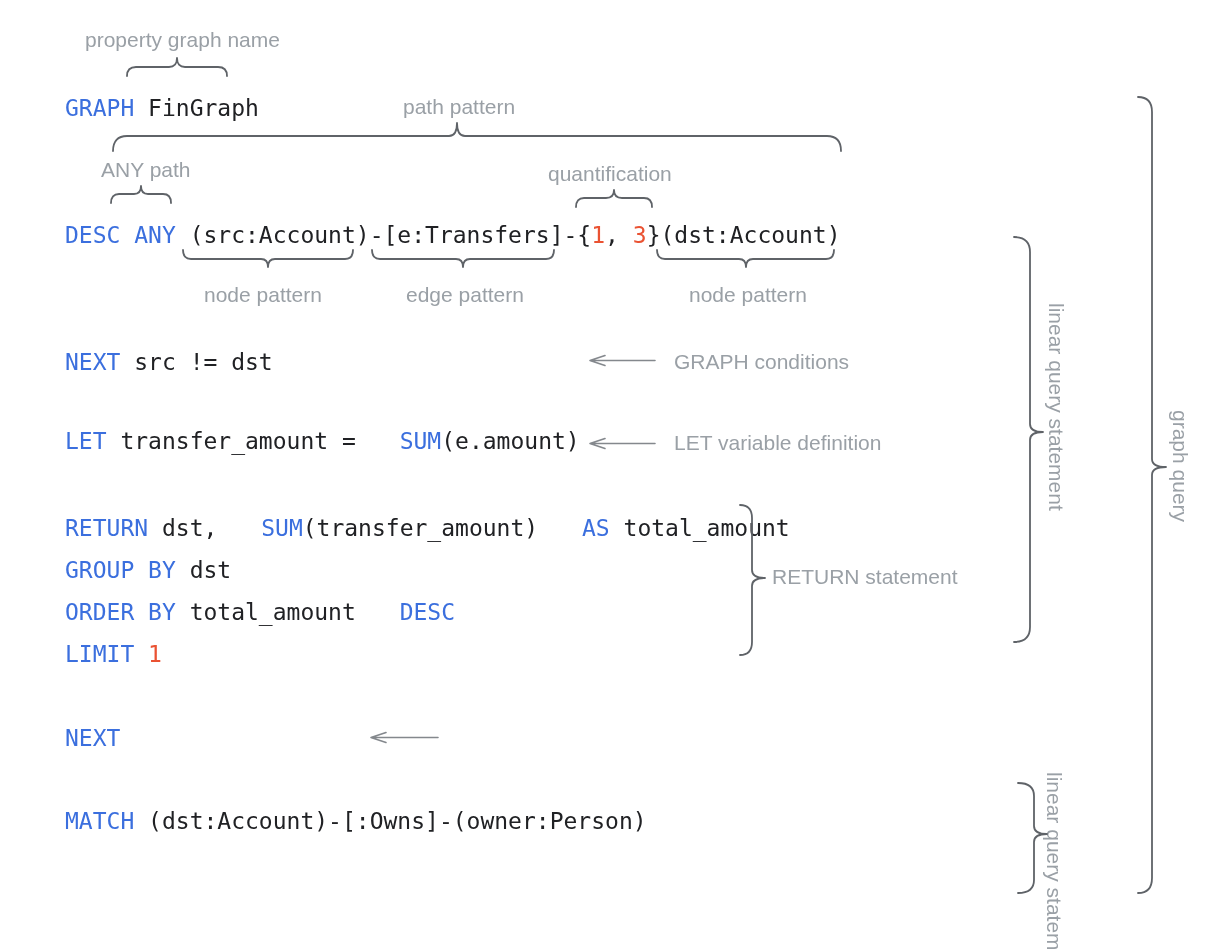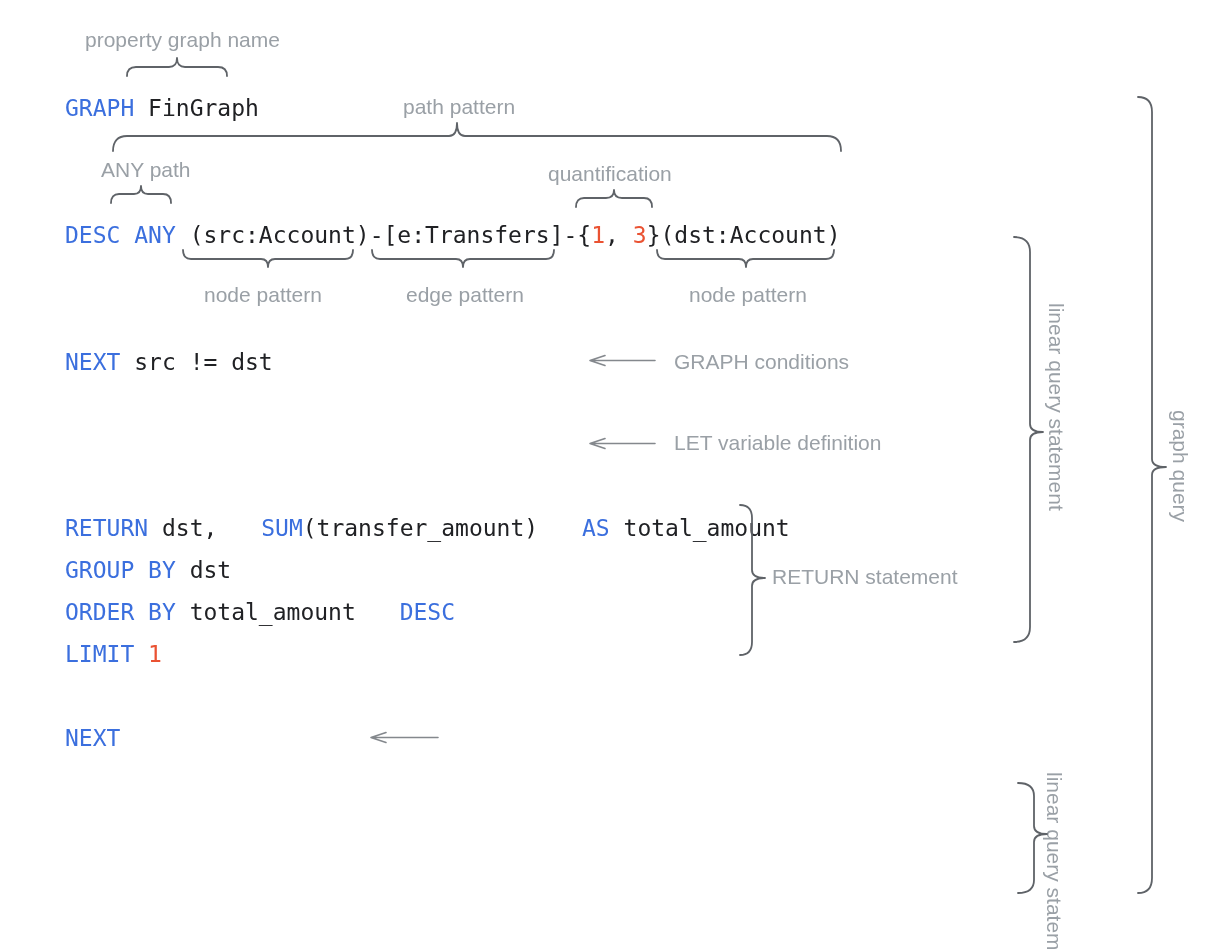--- a/index.html
+++ b/index.html
@@ -18,25 +18,27 @@
   .shape.arrow path{stroke:var(--arrow);stroke-width:1.6;}
 </style>
 </head>
 <body>
 
 <div class="canvas">
 
   <div class="code" style="left:35px;top:95px"><span class="seg seg-kw">GRAPH</span><span class="seg seg-pl"> FinGraph</span></div>
   <div class="code" style="left:35px;top:222px"><span class="seg seg-kw">DESC ANY</span><span class="seg seg-pl"> (src:Account)-[e:Transfers]-{</span><span class="seg seg-lit">1</span><span class="seg seg-pl">, </span><span class="seg seg-lit">3</span><span class="seg seg-pl">}(dst:Account)</span></div>
   <div class="code" style="left:35px;top:349px"><span class="seg seg-kw">NEXT</span><span class="seg seg-pl"> src != dst</span></div>
+  <div class="code" style="left:35px;top:428px"><span class="seg seg-kw">LET</span><span class="seg seg-pl"> transfer_amount = </span><span class="seg seg-kw">SUM</span><span class="seg seg-pl">(e.amount)</span></div>
   <div class="code" style="left:35px;top:515px"><span class="seg seg-kw">RETURN</span><span class="seg seg-pl"> dst, </span><span class="seg seg-kw">SUM</span><span class="seg seg-pl">(transfer_amount) </span><span class="seg seg-kw">AS</span><span class="seg seg-pl"> total_amount</span></div>
   <div class="code" style="left:35px;top:557px"><span class="seg seg-kw">GROUP BY</span><span class="seg seg-pl"> dst</span></div>
   <div class="code" style="left:35px;top:599px"><span class="seg seg-kw">ORDER BY</span><span class="seg seg-pl"> total_amount </span><span class="seg seg-kw">DESC</span></div>
   <div class="code" style="left:35px;top:641px"><span class="seg seg-kw">LIMIT</span><span class="seg seg-pl"> </span><span class="seg seg-lit">1</span></div>
   <div class="code" style="left:35px;top:725px"><span class="seg seg-kw">NEXT</span></div>
+  <div class="code" style="left:35px;top:808px"><span class="seg seg-kw">MATCH</span><span class="seg seg-pl"> (dst:Account)-[:Owns]-(owner:Person)</span></div>
 
   <div class="lbl" style="left:85px;top:27px">property graph name</div>
   <div class="lbl" style="left:403px;top:94px">path pattern</div>
   <div class="lbl" style="left:101px;top:157px">ANY path</div>
   <div class="lbl" style="left:548px;top:161px">quantification</div>
   <div class="lbl" style="left:204px;top:282px">node pattern</div>
   <div class="lbl" style="left:406px;top:282px">edge pattern</div>
   <div class="lbl" style="left:689px;top:282px">node pattern</div>
   <div class="lbl" style="left:674px;top:349px">GRAPH conditions</div>
   <div class="lbl" style="left:674px;top:430px">LET variable definition</div>

